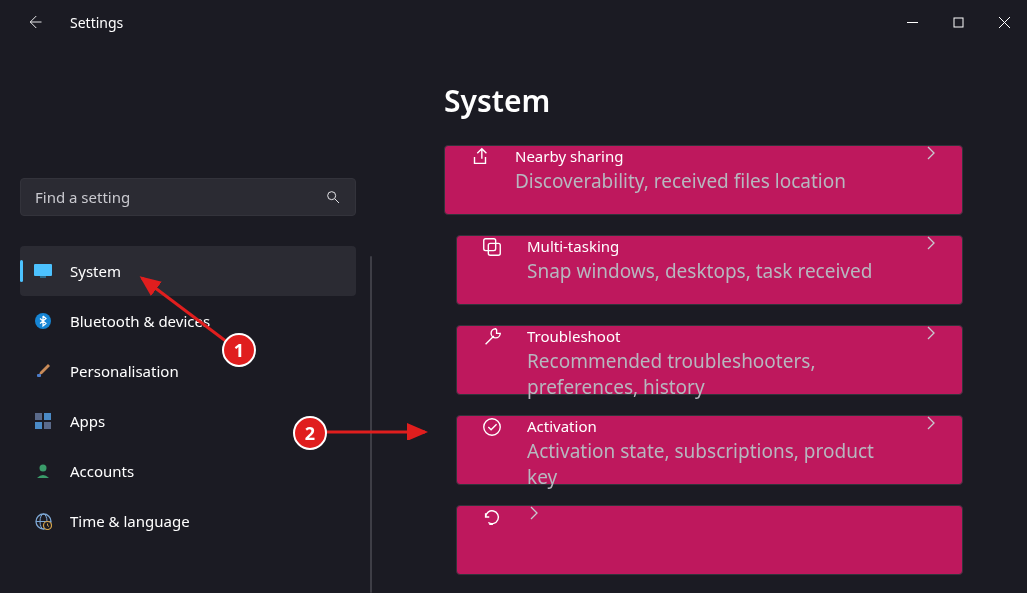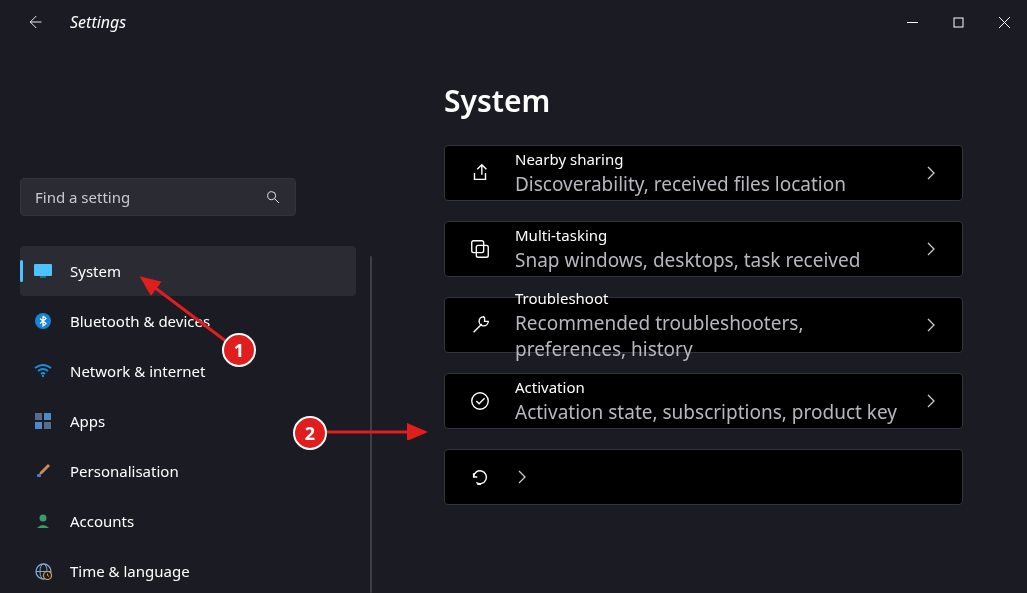--- a/index.html
+++ b/index.html
@@ -2,44 +2,44 @@
 <html><head>
 <meta charset="utf-8">
 <style>
   * { margin:0; padding:0; box-sizing:border-box; font-family:"Segoe UI", system-ui, sans-serif; }
   body { background:#1b1b23; color:#fff; width:1027px; height:593px; overflow:hidden; position:relative; }
   .titlebar { position:absolute; top:0; right:0; display:flex; height:44px; align-items:center; }
   .titlebar-btn { width:46px; height:44px; display:flex; align-items:center; justify-content:center; color:#fff; }
   .titlebar-btn svg { width:11px; height:11px; }
   .header { display:flex; align-items:center; height:44px; padding-left:22px; gap:24px; }
   .back-btn { width:24px; height:24px; display:flex; align-items:center; justify-content:center; color:#fff; }
-  .app-title { font-size:16px; font-weight:400;font-style:italic; }
+  .app-title { font-size:14px; font-weight:400; }
   .layout { display:flex; position:absolute; top:46px; bottom:0; left:0; right:0; }
-  .search { position:absolute; top:132px; left:20px; width:276px; height:38px; background:#2b2b33; border:1px solid #33333b; border-radius:4px; display:flex; align-items:center; padding:16px 14px; }
+  .search { position:absolute; top:132px; left:20px; width:336px; height:38px; background:#2b2b33; border:1px solid #33333b; border-radius:4px; display:flex; align-items:center; padding:16px 14px; }
   .search input { flex:1; background:transparent; border:none; outline:none; color:#fff; font-size:15px; }
   .search input::placeholder { color:#c9c9cf; }
   .search-icon { color:#e4e4e8; }
   .nav { position:absolute; top:200px; left:20px; width:336px; display:flex; flex-direction:column; }
   .nav-item { display:flex; align-items:center; height:50px; border-radius:4px; padding-left:14px; gap:18px; font-size:15px; position:relative; }
   .nav-item.active { background:#2b2b33; }
   .nav-item.active::before { content:""; position:absolute; left:0; top:14px; bottom:14px; width:3px; background:#4cc2ff; border-radius:2px; }
   .nav-icon { width:18px; height:18px; display:flex; align-items:center; justify-content:center; }
   .sidebar-scroll { position:absolute; top:210px; bottom:0; left:370px; width:2px; background:#3e3e46; border-radius:1px; }
   .sb-wrap { position:absolute; top:0; left:0; width:370px; height:100%; }
   .sb-search { position:absolute; top:132px; left:20px; }
   .main { flex:1; padding:34px 32px 0 38px; overflow:hidden; }
   .page-title { font-size:30px; font-weight:600; margin-bottom:24px; }
   .cards { display:flex; flex-direction:column; gap:4px; }
-  .card { background:#000000; border:1px solid #33333b; border-radius:4px; height:56px; display:flex; align-items:center; padding:0 24px; gap:24px; }
+  .card { background:#be185d; border:1px solid #33333b; border-radius:4px; height:70px; display:flex; padding:0 24px; gap:24px; }
   .card-icon { width:22px; height:22px; flex:0 0 22px; display:flex; align-items:center; justify-content:center; color:#fff; }
   .card-text { flex:1; display:flex; flex-direction:column; gap:2px; }
   .card-title { font-size:15px; font-weight:400; }
   .card-sub { font-size:19px; color:#b7b7bf; font-weight:400; }
   .chev { color:#c9c9cf; }
-  .card + .card { margin-top:16px; }
+  .card + .card { margin-top:16px;margin-left:12px; }
   .cards .card { margin-top:0; }
   .cards { gap:20px; }
   svg { display:block; }
   
   .badge { position:absolute; width:34px; height:34px; border-radius:50%; background:#e01e1e; border:2px solid #fff; color:#fff; font-weight:700; font-size:18px; display:flex; align-items:center; justify-content:center; z-index:20; }
   .arrow { position:absolute; z-index:19; }
 </style>
 </head>
 <body>
 
@@ -101,52 +101,41 @@
       <div class="nav-item">
         <span class="nav-icon">
           <svg width="16" height="16" viewBox="0 0 16 16">
               <circle cx="8" cy="8" r="8" fill="#1685d4"></circle>
               <path d="M8 3 L11 5.5 L8 8 L11 10.5 L8 13 L8 3 M5 5.5 L11 10.5 M5 10.5 L11 5.5" fill="none" stroke="#fff" stroke-width="1.2"></path>
             </svg>
         </span>
         <span>Bluetooth &amp; devices</span>
       </div>
 
-      <div class="nav-item">
-        <span class="nav-icon">
-          <svg width="18" height="14" viewBox="0 0 18 14">
-              <path d="M1 4 Q9 -2 17 4" fill="none" stroke="#1f8cd6" stroke-width="2"></path>
-              <path d="M4 7 Q9 3 14 7" fill="none" stroke="#1f8cd6" stroke-width="2"></path>
-              <path d="M7 10 Q9 8 11 10" fill="none" stroke="#1f8cd6" stroke-width="2"></path>
-              <circle cx="9" cy="12" r="1.2" fill="#1f8cd6"></circle>
-            </svg>
-        </span>
-        <span>Network &amp; internet</span>
+
+      <div class="nav-item">
+        <span class="nav-icon">
+          <svg width="18" height="18" viewBox="0 0 18 18">
+              <path d="M14 2 L16 4 L8 12 L5 13 L6 10 Z" fill="#c98b59"></path>
+              <rect x="3" y="12" width="4" height="3" rx="1" fill="#4c7cc9"></rect>
+            </svg>
+        </span>
+        <span>Personalisation</span>
       </div>
 
       <div class="nav-item">
         <span class="nav-icon">
           <svg width="16" height="16" viewBox="0 0 16 16">
               <rect x="0" y="0" width="7" height="7" fill="#5a6a8a"></rect>
               <rect x="9" y="0" width="7" height="7" fill="#4a8ac6"></rect>
               <rect x="0" y="9" width="7" height="7" fill="#4a8ac6"></rect>
               <rect x="9" y="9" width="7" height="7" fill="#5a6a8a"></rect>
             </svg>
         </span>
         <span>Apps</span>
-      </div>
-
-      <div class="nav-item">
-        <span class="nav-icon">
-          <svg width="18" height="18" viewBox="0 0 18 18">
-              <path d="M14 2 L16 4 L8 12 L5 13 L6 10 Z" fill="#c98b59"></path>
-              <rect x="3" y="12" width="4" height="3" rx="1" fill="#4c7cc9"></rect>
-            </svg>
-        </span>
-        <span>Personalisation</span>
       </div>
 
       <div class="nav-item">
         <span class="nav-icon">
           <svg width="16" height="16" viewBox="0 0 16 16">
               <circle cx="8" cy="5" r="3.5" fill="#3a9c6a"></circle>
               <path d="M2 15 Q8 9 14 15 Z" fill="#3a9c6a"></path>
             </svg>
         </span>
         <span>Accounts</span>

